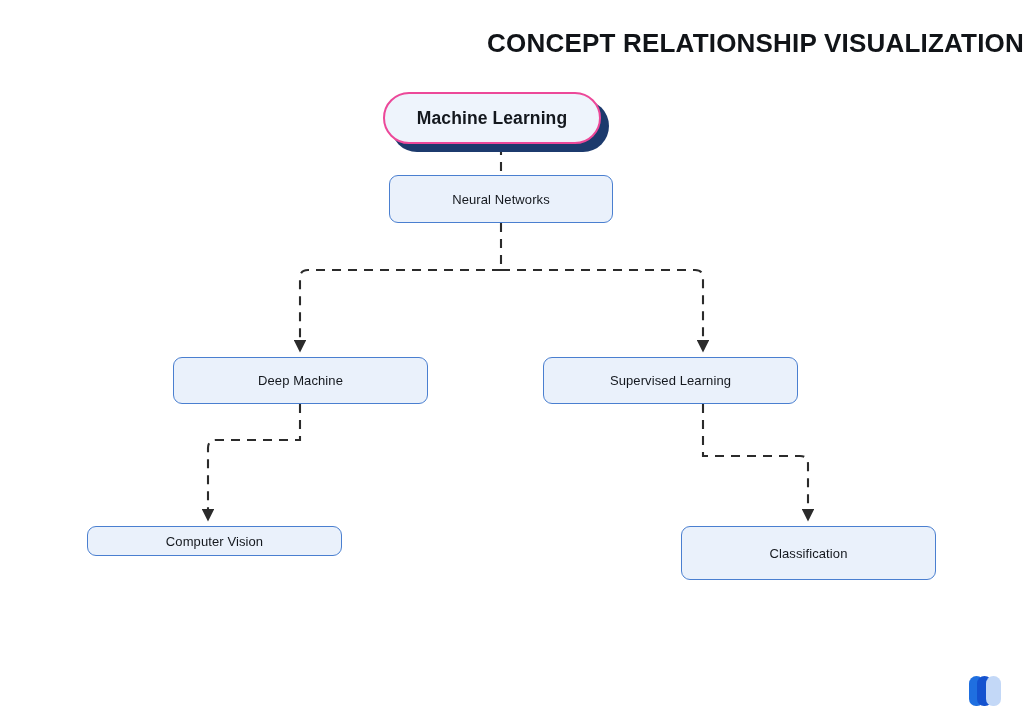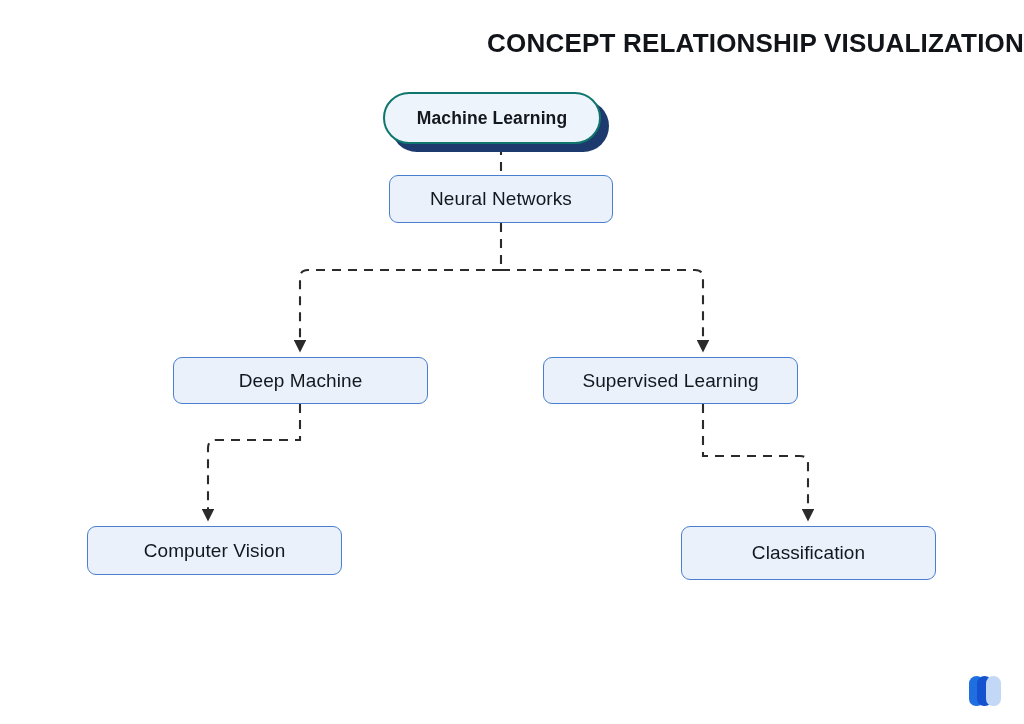--- a/index.html
+++ b/index.html
@@ -50,30 +50,30 @@
   
   .node {
     position: absolute;
     box-sizing: border-box;
     display: flex;
     align-items: center;
     justify-content: center;
     background: #eaf1fb;
     border: 1.6px solid #4a7fd0;
     border-radius: 9px;
-    font-size: 19px;
+    font-size: 13px;
     font-weight: 500;
     color: #14181e;
     letter-spacing: 0.1px;
     white-space: nowrap;
   }
 
   .node.root {
     background: #eef4fc;
-    border: 2px solid #0f766e;
+    border: 2px solid #ec4899;
     border-radius: 26px;
     font-size: 17.5px;
     font-weight: bold;
     z-index: 3;
   }
 
   .root-shadow {
     position: absolute;
     background: #1c3a6d;
     border-radius: 26px;
@@ -135,21 +135,21 @@
   </div>
 
   <div class="node" style="left:173px; top:357px; width:255px; height:47px;">
     <span>Deep Machine</span>
   </div>
 
   <div class="node" style="left:543px; top:357px; width:255px; height:47px;">
     <span>Supervised Learning</span>
   </div>
 
-  <div class="node" style="left:87px; top:526px; width:255px; height:49px;">
+  <div class="node" style="left:87px; top:526px; width:255px; height:30px;">
     <span>Computer Vision</span>
   </div>
 
   <div class="node" style="left:681px; top:526px; width:255px; height:54px;">
     <span>Classification</span>
   </div>
 
   <div class="logo" style="left:969px; top:676px;">
     <div class="petal p1"></div>
     <div class="petal p2"></div>

